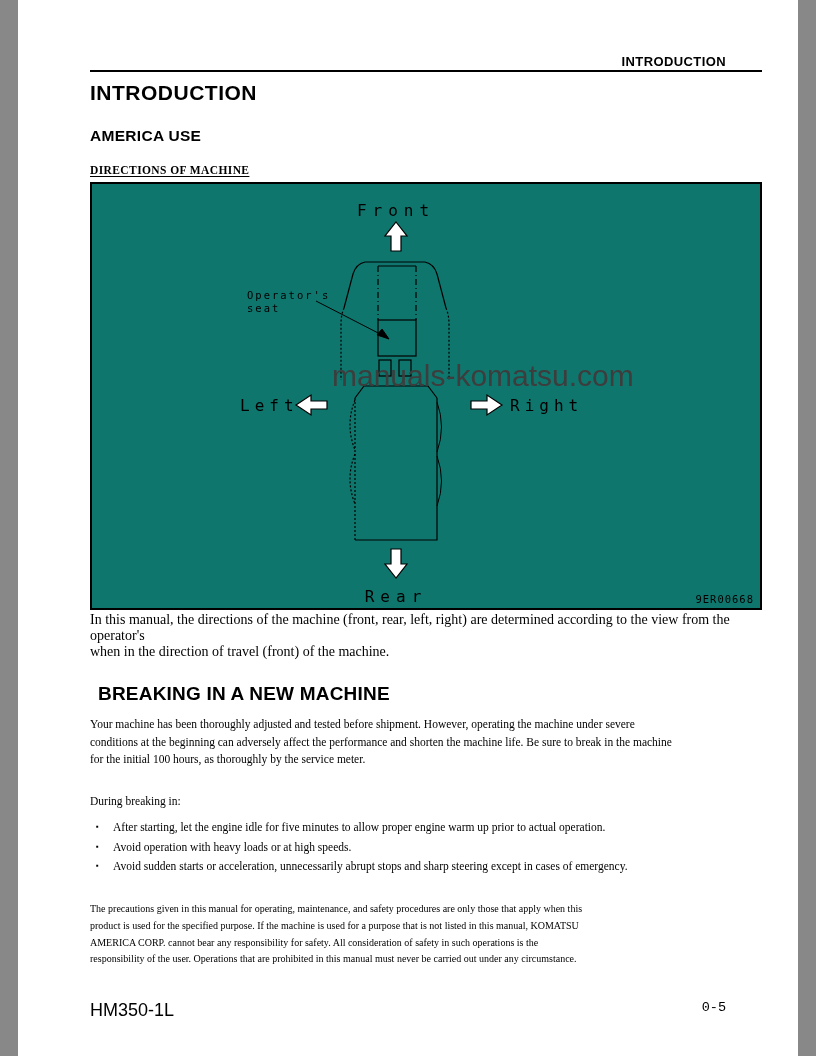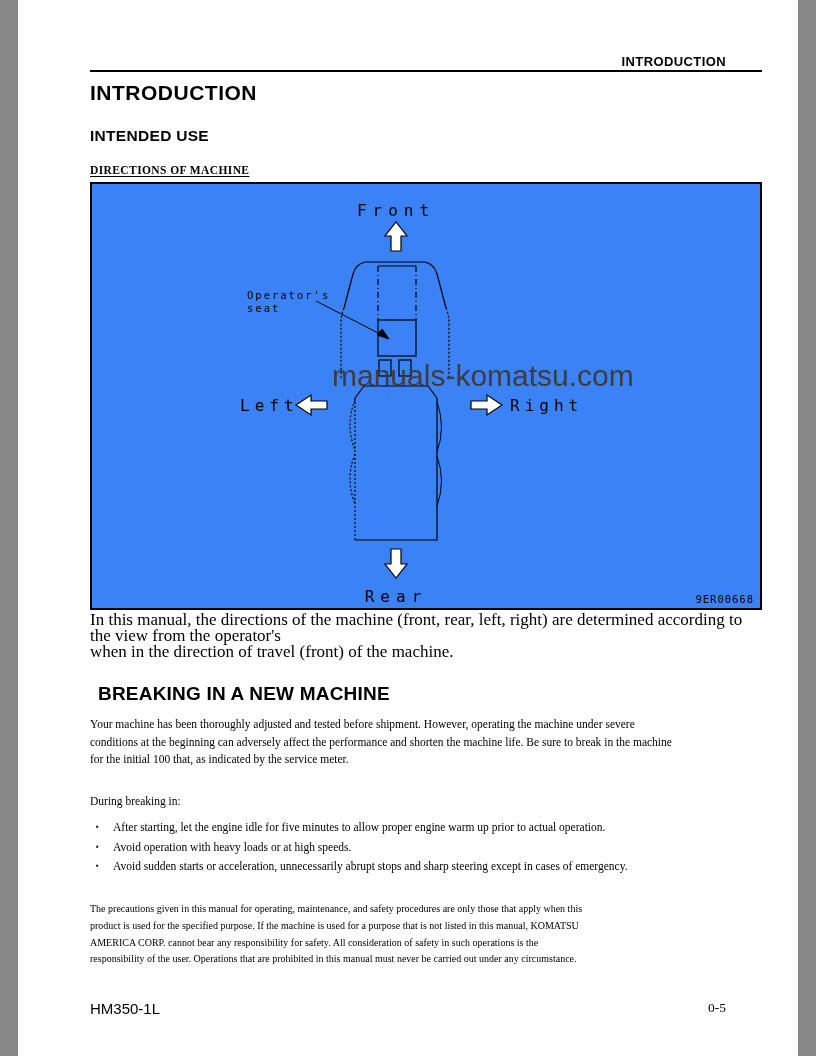--- a/index.html
+++ b/index.html
@@ -25,61 +25,61 @@
     font-size:15.5px; letter-spacing:0.3px;
   }
   .h-directions {
     position:absolute; top:164px; left:72px; margin:0;
     font-family:"Liberation Serif", serif; font-weight:bold;
     font-size:11.5px; letter-spacing:0.4px; text-decoration:underline;
     text-underline-offset:2px;
   }
   .figure-box {
     position:absolute; top:182px; left:72px; width:668px; height:424px;
-    border:2px solid #000; background:#3b82f6;
+    border:2px solid #000; background:#0f766e;
   }
   .figure-box svg { display:block; }
   .cad {
     font-family:"DejaVu Sans Mono", monospace;
     fill:#000;
   }
   .caption {
     position:absolute; top:612px; left:72px; width:672px;
-    font-size:17px; line-height:16px;
+    font-size:14px; line-height:16px;
   }
   .h-breaking {
     position:absolute; top:675px; left:72px; margin:8px;
     font-family:"Liberation Sans", sans-serif; font-weight:bold;
     font-size:19px; letter-spacing:0.2px;
   }
   .para1 { position:absolute; top:716px; left:72px; width:680px; font-size:11.5px; line-height:17.5px; }
   .during { position:absolute; top:795px; left:72px; font-size:11.5px; }
   .bullets { position:absolute; top:820px; left:72px; width:680px; font-size:11.5px; }
   .bullet-row { display:flex; align-items:flex-start; margin-bottom:5.5px; line-height:14px; }
   .bullet-mark { width:17px; padding-left:6px; flex:none; font-size:8px; line-height:14px; }
   .para2 { position:absolute; top:901px; left:72px; width:680px; font-size:10px; line-height:16.8px; }
   .footer-left {
     position:absolute; top:1000px; left:72px;
-    font-family:"Liberation Sans", sans-serif; font-size:15px;
+    font-family:"Liberation Sans", sans-serif; font-size:18px;
   }
   .footer-right {
     position:absolute; top:1000px; right:72px;
-    font-family:Liberation Serif, serif; font-size:13.5px;
+    font-family:Liberation Mono, monospace; font-size:13.5px;
   }
 </style>
 </head>
 <body>
 
 <div class="page">
 
   <div class="hdr-right">INTRODUCTION</div>
   <div class="rule"></div>
 
   <h1 class="h-title">INTRODUCTION</h1>
-  <h2 class="h-intended">INTENDED USE</h2>
+  <h2 class="h-intended">AMERICA USE</h2>
   <h3 class="h-directions">DIRECTIONS OF MACHINE</h3>
 
   <div class="figure-box">
     <svg width="668" height="424" viewBox="0 0 668 424">
 
       <text class="cad" x="304" y="32" font-size="16" letter-spacing="6" text-anchor="middle">Front</text>
 
       <path d="M 304 38 L 315 52 L 309 52 L 309 67 L 299 67 L 299 52 L 293 52 Z" fill="#fff" stroke="#000" stroke-width="1.2"></path>
 
       <path d="M 273 78 L 333 78" fill="none" stroke="#000" stroke-width="1.2"></path>
@@ -127,21 +127,21 @@
   <div class="caption">
     <div>In this manual, the directions of the machine (front, rear, left, right) are determined according to the view from the operator's</div>
     <div>when in the direction of travel (front) of the machine.</div>
   </div>
 
   <h2 class="h-breaking">BREAKING IN A NEW MACHINE</h2>
 
   <div class="para1">
     <div>Your machine has been thoroughly adjusted and tested before shipment. However, operating the machine under severe</div>
     <div>conditions at the beginning can adversely affect the performance and shorten the machine life. Be sure to break in the machine</div>
-    <div>for the initial 100 that, as indicated by the service meter.</div>
+    <div>for the initial 100 hours, as thoroughly by the service meter.</div>
   </div>
 
   <div class="during">During breaking in:</div>
 
   <div class="bullets">
     <div class="bullet-row">
       <span class="bullet-mark">▪</span>
       <span>After starting, let the engine idle for five minutes to allow proper engine warm up prior to actual operation.</span>
     </div>
     <div class="bullet-row">

